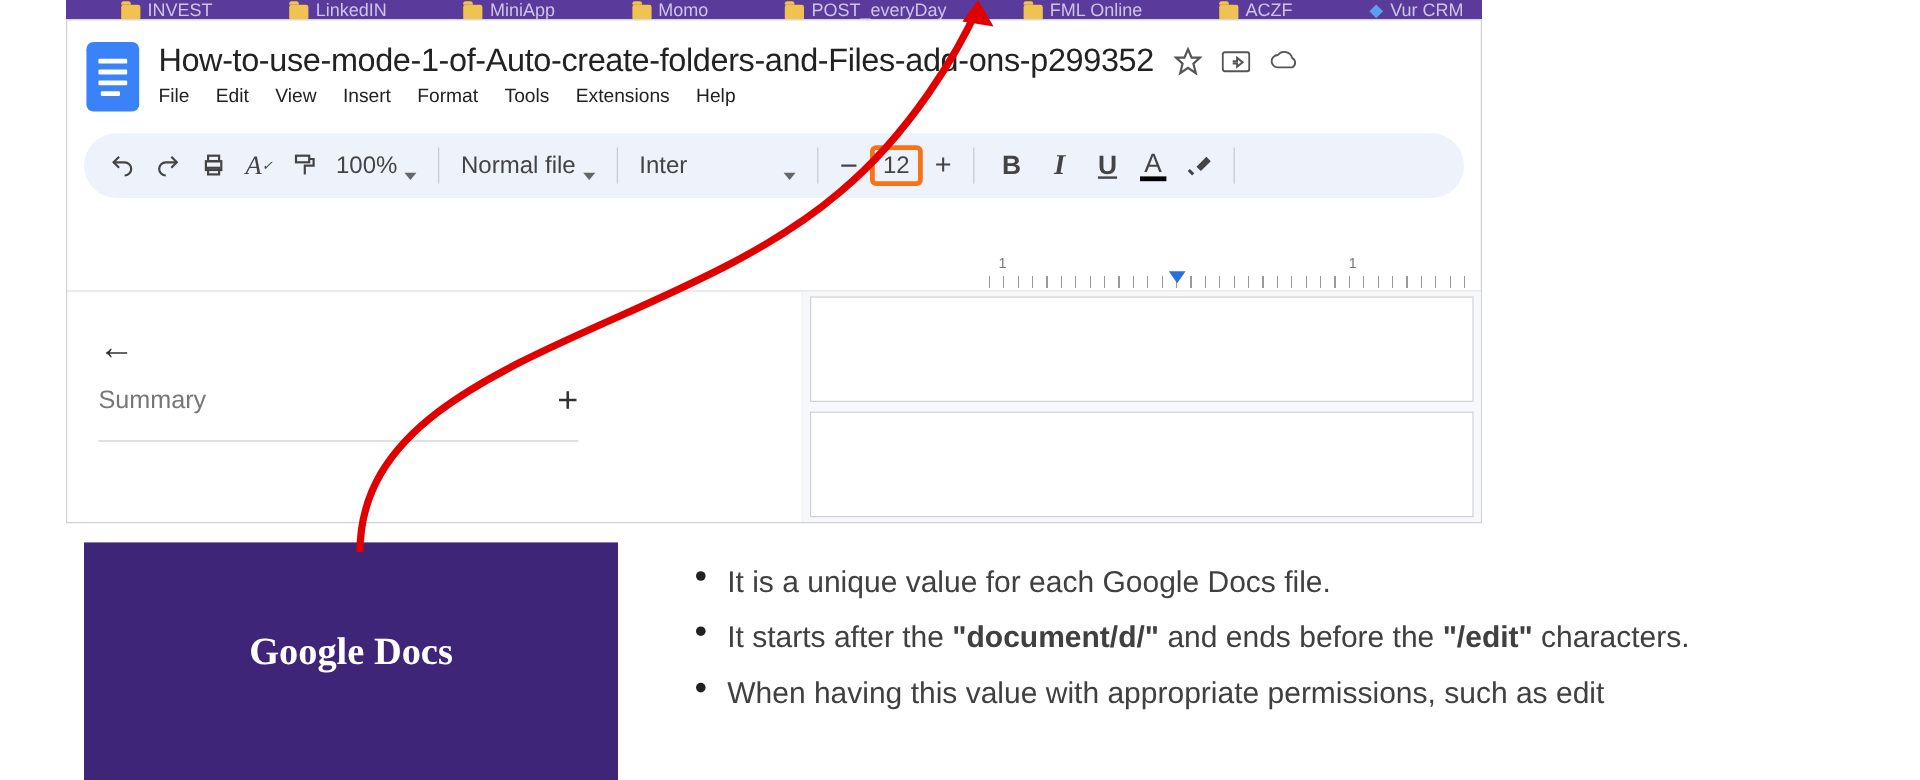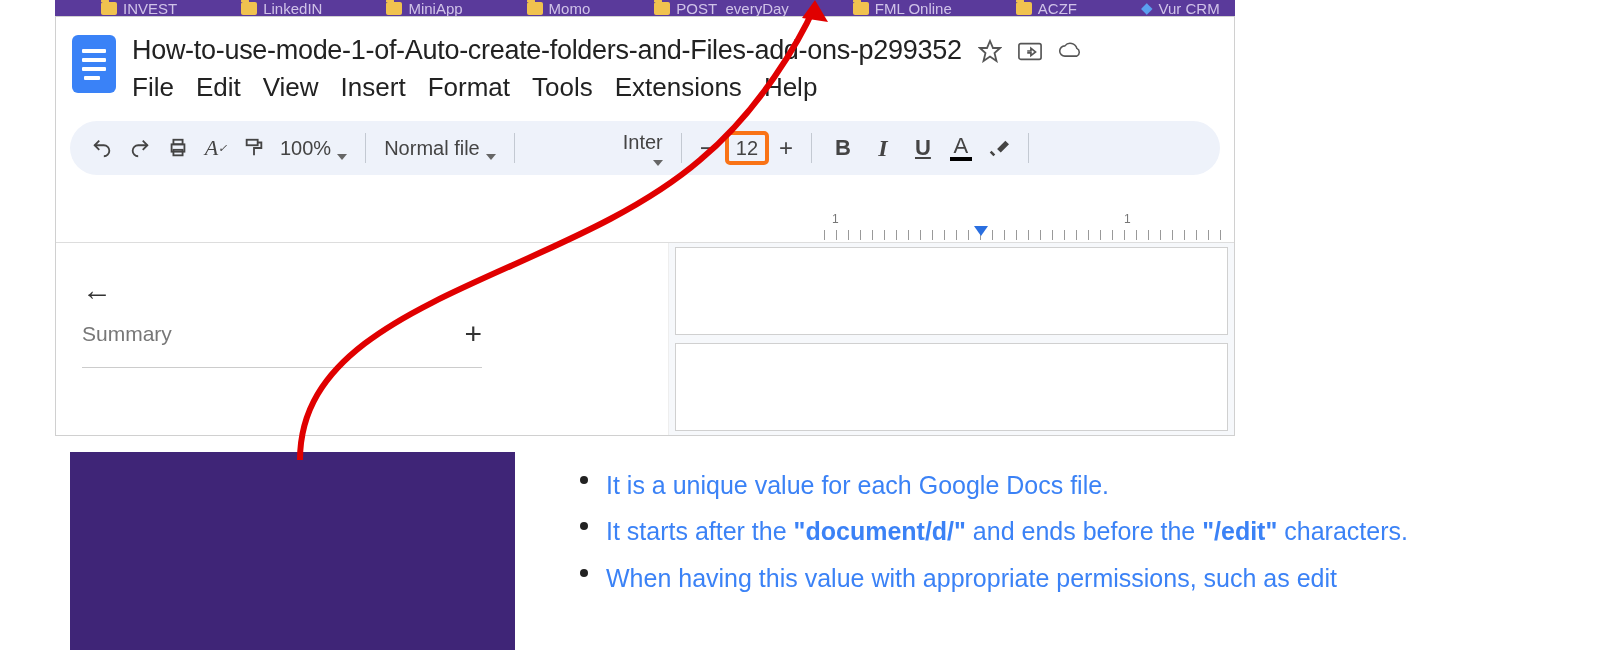--- a/index.html
+++ b/index.html
@@ -18,21 +18,21 @@
     height: 16px;
     background: #5a3a9b;
     display: flex;
     align-items: center;
     gap: 28px;
     padding: 0 10px;
     overflow: hidden;
   }
   .bookmark-item {
     display: flex;
-    align-items: center;
+    align-items: flex-end;
     gap: 6px;
     color: #d0c3e8;
     font-size: 15px;
     white-space: nowrap;
     padding-left: 36px;
   }
   .folder-icon {
     width: 16px; height: 13px;
     background: #f0c24f;
     border-radius: 2px;
@@ -92,21 +92,21 @@
   }
   .title-icon {
     width: 24px; height: 24px;
     color: #555;
     display: flex; align-items:center; justify-content:center;
   }
   .menu-row {
     display: flex;
     gap: 22px;
     margin-top: 6px;
-    font-size: 26px;
+    font-size: 16px;
     color: #222;
   }
   .menu-item { cursor: default; }
   .toolbar {
     margin: 10px 14px 0 14px;
     height: 54px;
     background: #eef2fa;
     border-radius: 28px;
     display: flex;
     align-items: center;
@@ -185,21 +185,21 @@
   }
   .callout-title { font-size:56px; font-weight:800; letter-spacing:-1px;}
   .callout-sub { font-family:"Times New Roman",serif; font-size:32px; font-weight:bold; margin-top:22px;}
 
   
   .bullets {
     position:absolute;
     top:462px; left:580px;
     width:900px;
     font-size:25px;
-    color:#3b82f6;
+    color:#404040;
     line-height:1.85;
   }
   .bullets ul { list-style:none; }
   .bullets li { position:relative; padding-left:26px; }
   .bullets li::before {
     content:""; position:absolute; left:0; top:14px;
     width:8px;height:8px;background:#222;border-radius:50%;
   }
 
   
@@ -322,21 +322,21 @@
     <div class="zoom">
       <span>100%</span>
       <span class="dd-caret"></span>
     </div>
     <div class="tb-sep"></div>
     <div class="zoom">
       <span>Normal file</span>
       <span class="dd-caret"></span>
     </div>
     <div class="tb-sep"></div>
-    <div class="zoom" style="min-width:130px;justify-content:space-between;flex-direction:column;">
+    <div class="zoom" style="min-width:130px;justify-content:space-between;">
       <span>Inter</span>
       <span class="dd-caret"></span>
     </div>
     <div class="tb-sep"></div>
     <div class="font-size-box">
       <span style="font-size:26px;">−</span>
       <span class="fs-input">12</span>
       <span style="font-size:24px;">+</span>
     </div>
     <div class="tb-sep"></div>
@@ -371,20 +371,21 @@
       </div>
     </div>
     <div class="page-col">
       <div class="page-thumb"></div>
       <div class="page-thumb"></div>
     </div>
   </div>
 </div>
 
 <div class="callout">
+  <div class="callout-sub">Google Docs</div>
 </div>
 
 <div class="bullets">
   <ul>
     <li><span>It is a unique value for each Google Docs file.</span></li>
     <li>
       <span>It starts after the </span><b>"document/d/"</b><span> and ends before the </span><b>"/edit"</b><span> characters.</span>
     </li>
     <li><span>When having this value with appropriate permissions, such as edit</span></li>
   </ul>

